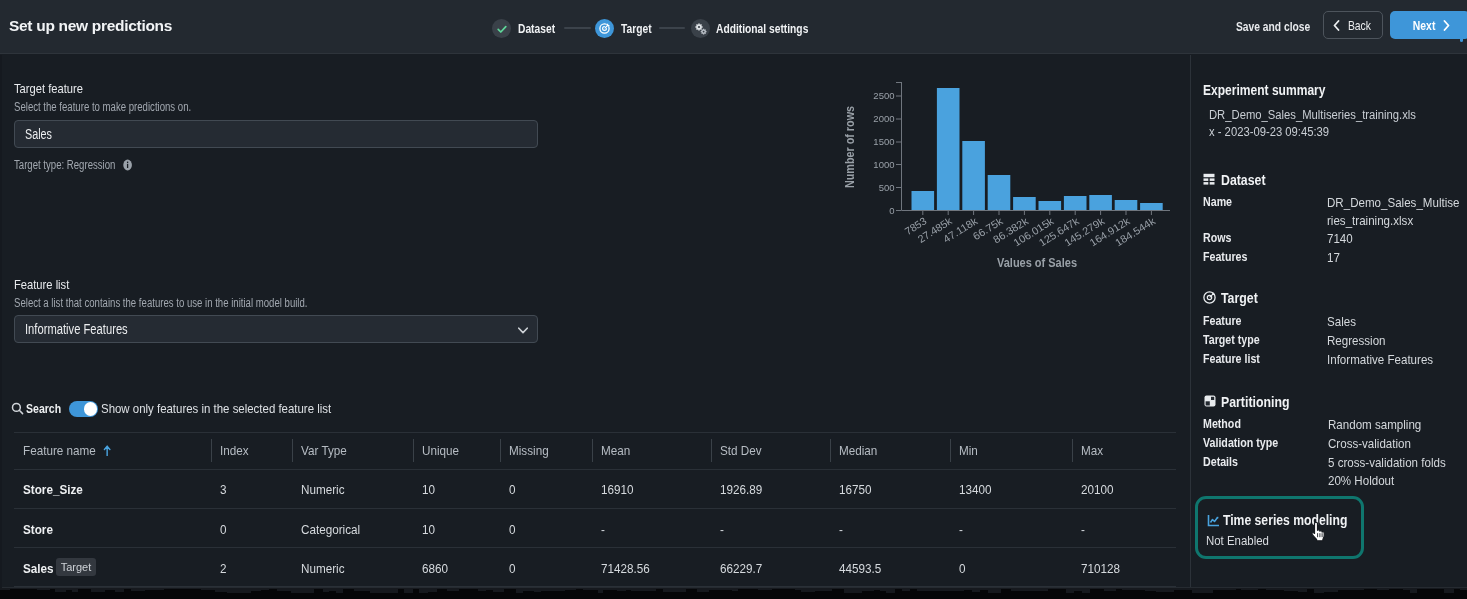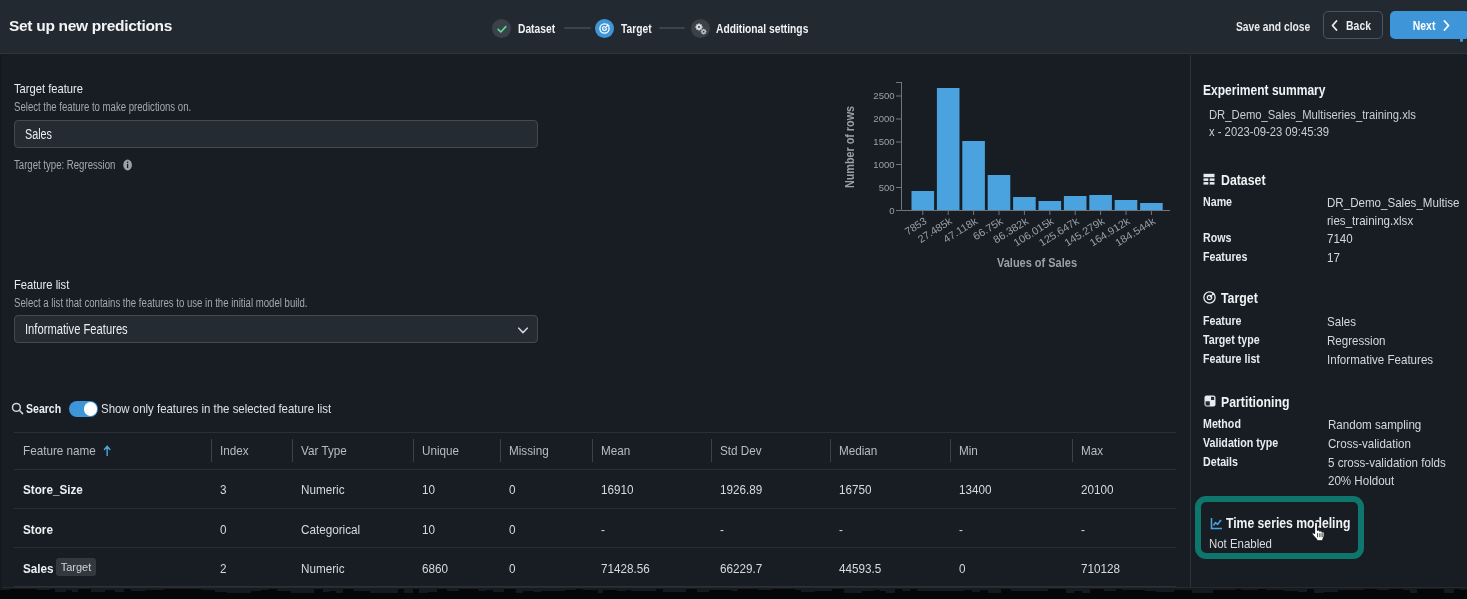--- a/index.html
+++ b/index.html
@@ -4,34 +4,34 @@
 <style>
 * { margin:0; padding:0; box-sizing:border-box; }
 html,body { width:1467px; height:599px; overflow:hidden; }
 body { background:#181d23; font-family:"Liberation Sans", sans-serif; color:#eef0f2; position:relative; }
 #hdr { position:absolute; left:0; top:0; width:1467px; height:54px; background:#232930; border-bottom:1px solid #2e343b; }
 #title { position:absolute; left:9px; top:17px; font-size:15.5px; font-weight:bold; color:#f2f4f6; letter-spacing:-0.3px; }
 .scirc { position:absolute; top:19px; width:19px; height:19px; border-radius:50%; display:flex; align-items:center; justify-content:center; }
 .slabel { position:absolute; top:20.5px; font-size:13.5px; font-weight:bold; color:#f0f2f4; transform:scaleX(0.76) translateZ(0); transform-origin:0 0; white-space:nowrap; }
 .sline { position:absolute; top:27px; height:2px; background:#3c434b; border-radius:1px; }
 #saveclose { position:absolute; top:19px; left:1236px; font-size:13px; font-weight:bold; color:#e8eaed; white-space:nowrap; transform:scaleX(0.79) translateZ(0); transform-origin:0 0; }
-#backbtn { position:absolute; left:1323px; top:11px; width:60px; height:28px; border:1px solid #4d545c; border-radius:5px; display:flex; align-items:center; justify-content:center; font-size:13px; font-weight:bold; color:#eceef0; }
+#backbtn { position:absolute; left:1323px; top:11px; width:60px; height:28px; border:1px solid #4d545c; border-radius:5px; display:flex; align-items:center; justify-content:center; font-size:13px; font-weight:normal; color:#eceef0; }
 #backbtn span, #nextbtn span { transform:scaleX(0.8) translateZ(0); }
 #nextbtn { position:absolute; left:1390px; top:11px; width:80px; height:28px; background:#3e96d9; border-radius:5px; display:flex; align-items:center; justify-content:center; font-size:13px; font-weight:bold; color:#fff; }
 #scrollthumb { position:absolute; left:1460px; top:14px; width:3px; height:28px; background:#3e96d9; border-radius:2px; }
 .lab { font-size:13px; color:#e9ebee; transform:scaleX(0.86) translateZ(0); transform-origin:0 0; white-space:nowrap; }
 .sub { font-size:12px; color:#a2a8b0; transform:scaleX(0.80) translateZ(0); transform-origin:0 0; white-space:nowrap; }
 .trow span { transform:scaleX(0.9) translateZ(0); transform-origin:0 0; }
 .inputbox { position:absolute; left:14px; width:524px; height:28px; background:#252b33; border:1px solid #424a53; border-radius:4px; display:flex; align-items:center; padding-left:10px; font-size:14px; color:#eceef0; }
 #rightpanel { position:absolute; left:1190px; top:55px; width:277px; height:533px; border-left:1px solid #2c3239; background:#181d23; }
 .kv { position:absolute; font-size:13px; transform:scaleX(0.82) translateZ(0); transform-origin:0 0; white-space:nowrap; }
 .kv b { color:#e9ebee; font-weight:bold; }
 .kval { position:absolute; font-size:13px; color:#d4d8dc; width:152px; line-height:17.5px; transform:scaleX(0.89) translateZ(0); transform-origin:0 0; }
 .sect { position:absolute; font-size:14px; font-weight:bold; color:#f0f2f4; transform:scaleX(0.88) translateZ(0); transform-origin:0 0; white-space:nowrap; }
-#tsbox { position:absolute; left:1195px; top:496px; width:169px; height:63px; border:6px solid #0f766e; border-radius:11px; }
+#tsbox { position:absolute; left:1195px; top:496px; width:169px; height:63px; border:3px solid #0f766e; border-radius:11px; }
 #bottomstrip { position:absolute; left:0; top:587px; width:1467px; height:12px; background:#16191e; border-top:1px solid #262b31; }
 .hline { position:absolute; left:14px; width:1162px; height:1px; background:#2a3037; }
 .vtick { position:absolute; top:439px; width:1px; height:23px; background:#3a4148; }
 .trow { position:absolute; left:0; height:16px; }
 .trow span { position:absolute; font-size:13px; color:#d6dade; white-space:nowrap; }
 .trow.th span { color:#b6bcc3; }
 .trow .fn { font-weight:bold; color:#eef0f2; }
 .chip { transform:none !important; top:-3px; width:40px; height:18px; background:#33383f; border-radius:3px; font-size:11px !important; color:#ced2d7 !important; text-align:center; line-height:18px; }
 </style>
 </head>

